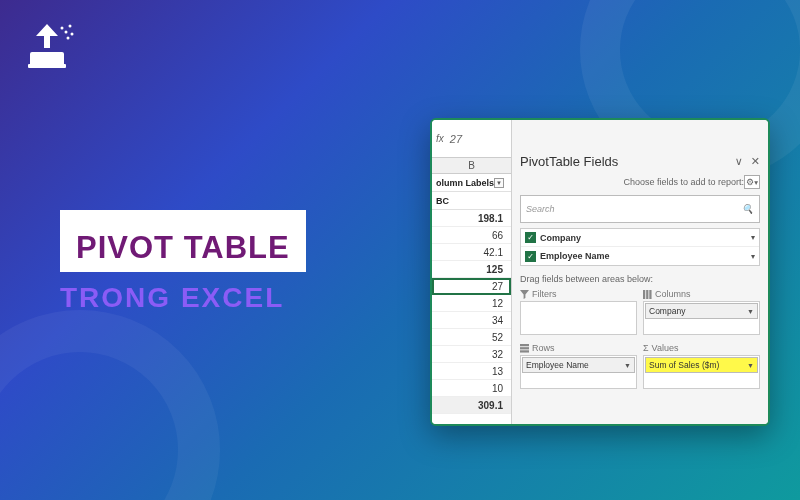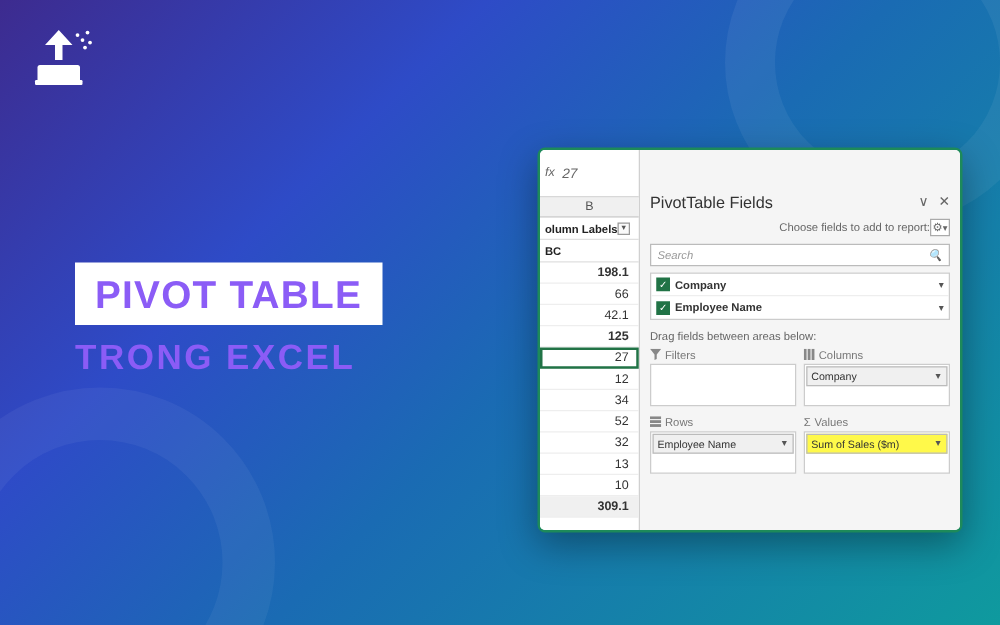--- a/index.html
+++ b/index.html
@@ -1,51 +1,51 @@
 <!DOCTYPE html>
 <html><head>
 <meta charset="utf-8">
 <style>
 * { margin: 0; padding: 0; box-sizing: border-box; font-family: -apple-system, BlinkMacSystemFont, "Segoe UI", sans-serif; }
 body { width: 800px; height: 500px; overflow: hidden; background: linear-gradient(135deg, #3d2b8f 0%, #2e4bc7 30%, #1a6bb3 55%, #0f9a9e 100%); position: relative; }
 .deco-top { position: absolute; top: -80px; right: -40px; width: 260px; height: 260px; border-radius: 50%; border: 40px solid rgba(255,255,255,0.06); }
 .deco-bot { position: absolute; bottom: -90px; left: -60px; width: 280px; height: 280px; border-radius: 50%; border: 42px solid rgba(255,255,255,0.05); }
 .logo { position: absolute; top: 18px; left: 22px; width: 58px; height: 52px; }
 .title-block { position: absolute; left: 60px; top: 210px; }
-.title-main { display: inline-block; background: #fff; color: #8b5cf6; font-weight: 800; font-size: 31px; letter-spacing: 1px; padding: 8px 16px 6px; }
+.title-main { display: inline-block; background: #fff; color: #701a75; font-weight: 800; font-size: 31px; letter-spacing: 1px; padding: 20px 16px 6px; }
 .title-sub { margin-top: 10px; color: #8b5cf6; font-weight: 700; font-size: 28px; letter-spacing: 2px; }
 .panel { position: absolute; right: 30px; top: 118px; width: 340px; height: 308px; background: #f5f5f5; border: 2px solid #1d8a5a; border-radius: 6px; box-shadow: 0 10px 30px rgba(0,0,0,0.35); overflow: hidden; display: flex; }
 .panel-left { width: 80px; background: #fff; border-right: 1px solid #d0d0d0; display: flex; flex-direction: column; font-size: 11px; color: #333; }
 .fxbar { height: 38px; border-bottom: 1px solid #ccc; display: flex; align-items: center; padding: 0 4px; gap: 6px; font-style: italic; color: #666; }
 .fxbar span:first-child { font-size: 10px; }
 .colhdr { height: 16px; background: #f0f0f0; border-bottom: 1px solid #ccc; text-align: center; font-size: 10px; color: #555; line-height: 16px; }
 .ptlabel { height: 18px; border-bottom: 1px solid #e0e0e0; padding: 2px 4px; font-size: 9px; color: #222; line-height: 14px; display: flex; align-items: center; justify-content: flex-start; }
 .ptlabel.b { font-weight: 700; }
 .droparr { width: 10px; height: 10px; border: 1px solid #999; display: inline-flex; align-items: center; justify-content: center; font-size: 6px; color: #555; background: #fafafa; }
 .pvcell { height: 17px; border-bottom: 1px solid #eee; text-align: right; padding-right: 8px; font-size: 10px; line-height: 17px; }
 .pvcell.bold { font-weight: 700; }
 .pvcell.selected { outline: 2px solid #217346; outline-offset: -2px; background: #fff; }
 .pvcell.total { font-weight: 700; background: #f0f0f0; }
 .panel-right { flex: 1; background: #f5f5f5; display: flex; flex-direction: column; font-size: 10px; color: #333; }
 .pr-head { display: flex; align-items: center; justify-content: space-between; padding: 6px 8px; margin-top: 28px; }
 .pr-head h3 { font-size: 13px; font-weight: 400; color: #333; }
 .pr-head-icons { display: flex; gap: 8px; color: #666; font-size: 11px; }
 .pr-sub { padding: 0 8px 4px; font-size: 9px; color: #666; display: flex; justify-content: flex-end; align-items: center; }
 .gear { width: 16px; height: 14px; border: 1px solid #aaa; display: flex; align-items: center; justify-content: center; font-size: 9px; background: #fff; }
-.search { margin: 2px 8px 5px; height: 18px; border: 1px solid #bbb; background: #fff; display: flex; align-items: center; padding: 0 5px; justify-content: space-between; font-size: 9px; color: #999; font-style: italic; }
+.search { margin: 2px 8px 5px; height: 28px; border: 1px solid #bbb; background: #fff; display: flex; align-items: center; padding: 0 5px; justify-content: space-between; font-size: 9px; color: #999; font-style: italic; }
 .fieldlist { margin: 0 8px; background: #fff; border: 1px solid #ccc; }
 .fieldrow { height: 18px; display: flex; align-items: center; padding: 0 4px; border-bottom: 1px solid #eee; font-size: 9px; justify-content: space-between; }
 .fieldrow:last-child { border-bottom: none; }
 .fieldrow-l { display: flex; align-items: center; gap: 4px; }
 .chk { width: 11px; height: 11px; background: #217346; color: #fff; display: flex; align-items: center; justify-content: center; font-size: 8px; }
 .tick { font-size: 8px; color: #555; }
 .drag-lbl { padding: 8px 8px 3px; font-size: 9px; color: #666; }
 .areas { padding: 0 8px 6px; display: grid; grid-template-columns: 1fr 1fr; gap: 6px; }
 .area { display: flex; flex-direction: column; }
-.area-h { font-size: 9px; color: #777; padding: 2px 0; display: flex; align-items: flex-start; gap: 3px; }
+.area-h { font-size: 9px; color: #777; padding: 2px 0; display: flex; align-items: flex-end; gap: 3px; }
 .area-h svg { width: 9px; height: 9px; }
 .area-box { background: #fff; border: 1px solid #ccc; min-height: 34px; display: flex; flex-direction: column; }
 .chip { height: 16px; border: 1px solid #bbb; margin: 1px; background: #f0f0f0; display: flex; align-items: center; justify-content: space-between; padding: 0 3px; font-size: 8.5px; }
 .chip.hl { background: #fff94a; }
 .chip .dd { font-size: 7px; color: #555; }
 </style>
 </head>
 <body>
 
 <div class="deco-top"></div>

